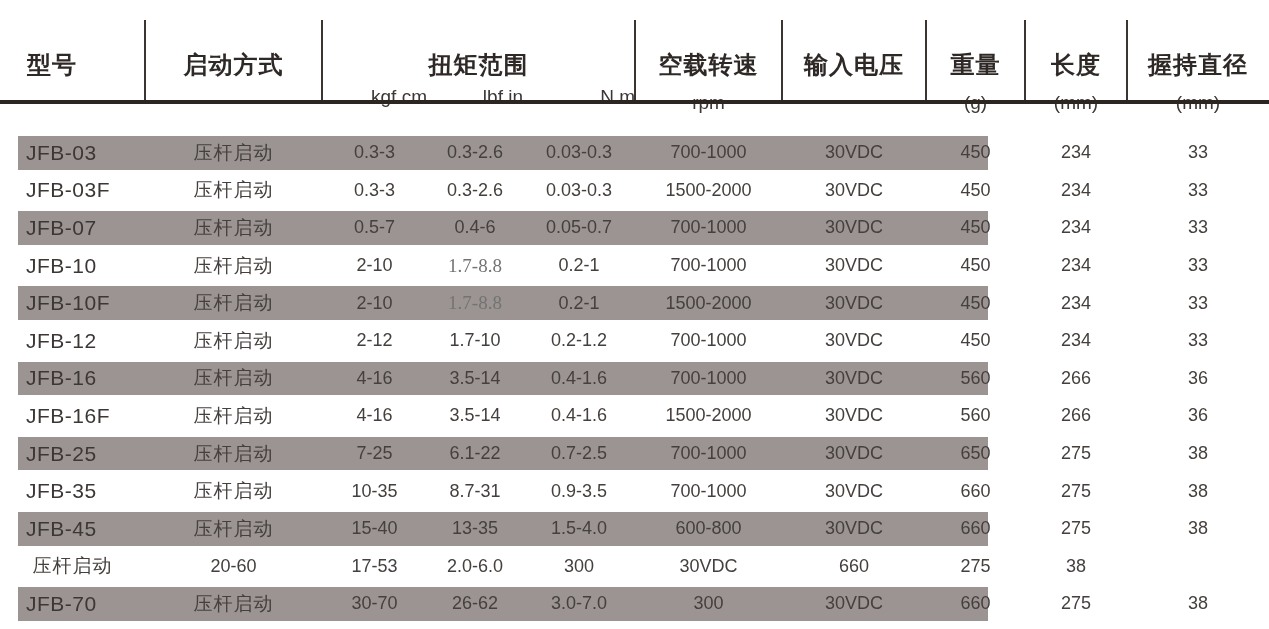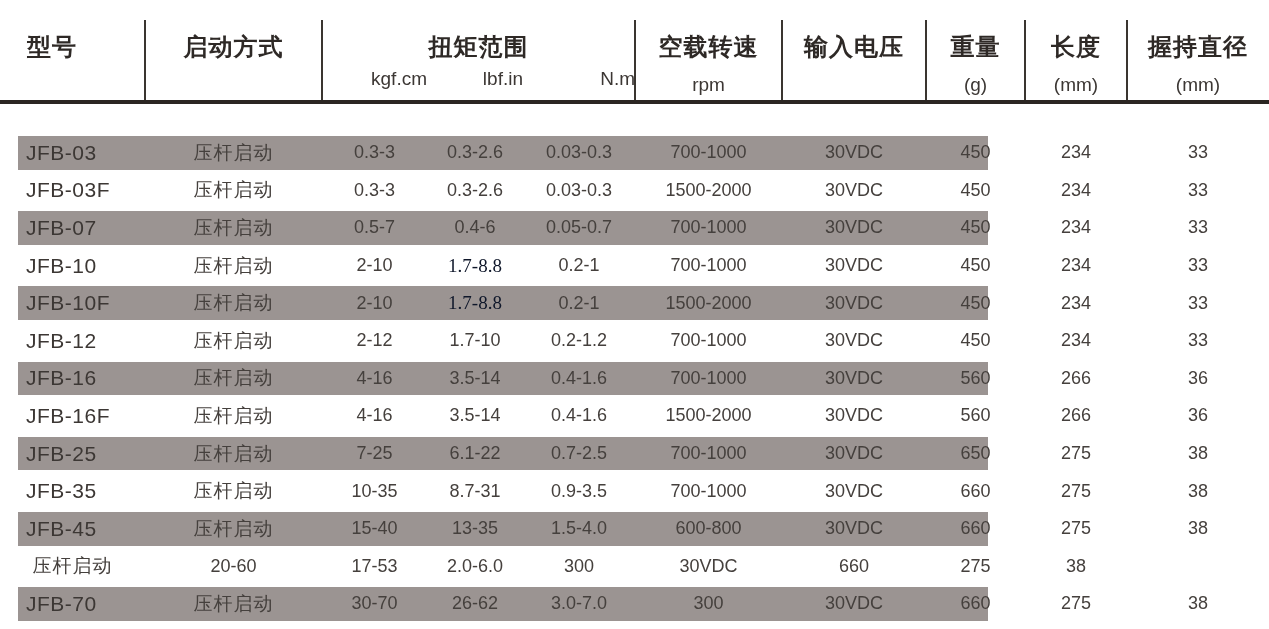--- a/index.html
+++ b/index.html
@@ -11,21 +11,21 @@
     overflow:hidden;
   }
   
   .header{
     position:absolute;top:0;left:0;width:1269px;height:104px;
     display:grid;
     grid-template-columns:145px 177px 313px 147px 144px 99px 102px 142px;
   }
   .hcell{
     display:flex;flex-direction:column;align-items:center;
-    padding-top:32px;box-sizing:border-box;
+    padding-top:50px;box-sizing:border-box;
   }
   .hcell.model{align-items:flex-start;padding-left:27px;}
   .hlabel{
     font-size:24px;font-weight:bold;color:#2e2926;
     line-height:30px;white-space:nowrap;letter-spacing:1px;
   }
   .hsub{
     font-size:19px;color:#3c3734;line-height:22px;margin-top:12px;white-space:nowrap;
   }
   .subrow{
@@ -52,21 +52,21 @@
   }
   .cell{
     position:relative;z-index:1;text-align:center;
     font-size:18px;color:#45403d;white-space:nowrap;
   }
   .cell.c-model{
     text-align:left;padding-left:26px;font-size:21px;color:#3c3734;letter-spacing:0.5px;
   }
   .cell.c-start{font-size:19px;letter-spacing:1px;}
   .cell.serif{
-    font-family:"Liberation Serif", serif;color:#0f172a;font-size:19px;
+    font-family:"Liberation Serif", serif;color:#737373;font-size:19px;
   }
 </style>
 </head>
 <body>
 
 <div id="canvas">
 
   <div class="header">
     <div class="hcell model">
       <span class="hlabel">型号</span>

